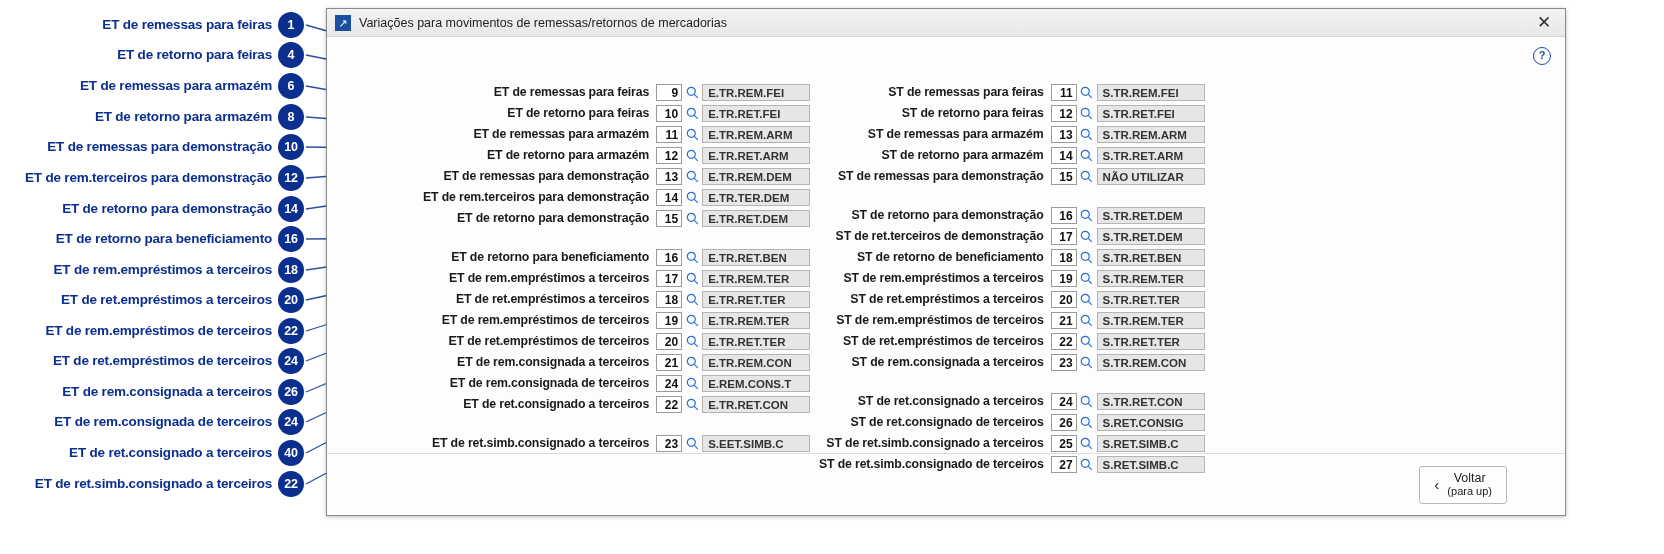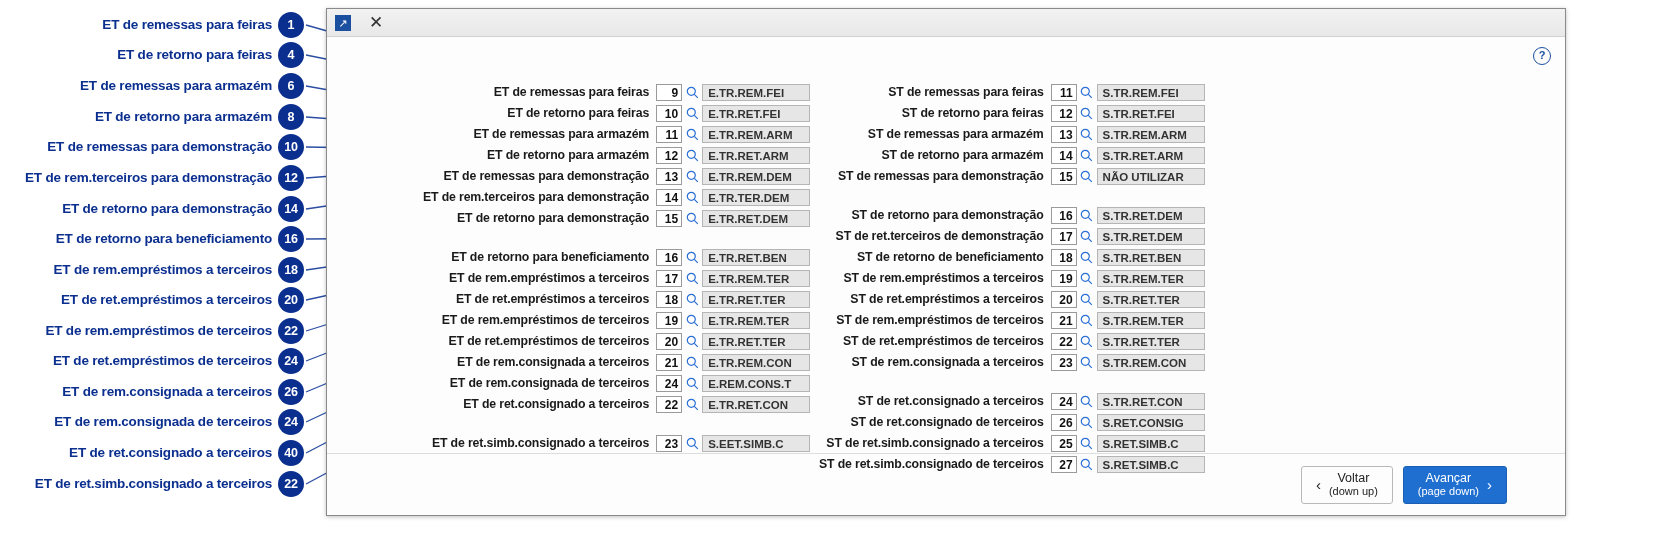--- a/index.html
+++ b/index.html
@@ -316,20 +316,21 @@
     <div class="callout" style="top: 462px; left: 1264px;">
       <span class="bubble">33</span>
       <span class="ann-text">ST de ret.simb.consignado de terceiros</span>
     </div>
   </div>
 
 <div class="window">
 
   <div class="titlebar">
     <div class="app-icon">↗</div>
+    <div class="title-text">Variações para movimentos de remessas/retornos de mercadorias</div>
     <div class="close-btn">✕</div>
   </div>
 
   <div class="body-area">
     <div class="help-icon">?</div>
 
     <div class="col col-left" id="col-left">
         <div class="row">
           <span class="row-label">ET de remessas para feiras</span>
           <span class="num-box">9</span>
@@ -699,25 +700,18 @@
           </span>
           <span class="val-box">S.RET.SIMB.C</span>
         </div>
       </div>
 
     <div class="footer">
       <div class="btn btn-back">
         <span class="chev">‹</span>
         <span class="btn-lines">
           <span class="l1">Voltar</span>
-          <span class="l2">(down up)</span>
+          <span class="l2">(para up)</span>
         </span>
       </div>
-      <div class="btn btn-next">
-        <span class="btn-lines">
-          <span class="l1">Avançar</span>
-          <span class="l2">(page down)</span>
-        </span>
-        <span class="chev">›</span>
-      </div>
     </div>
   </div>
 </div>
 
 </body></html>

